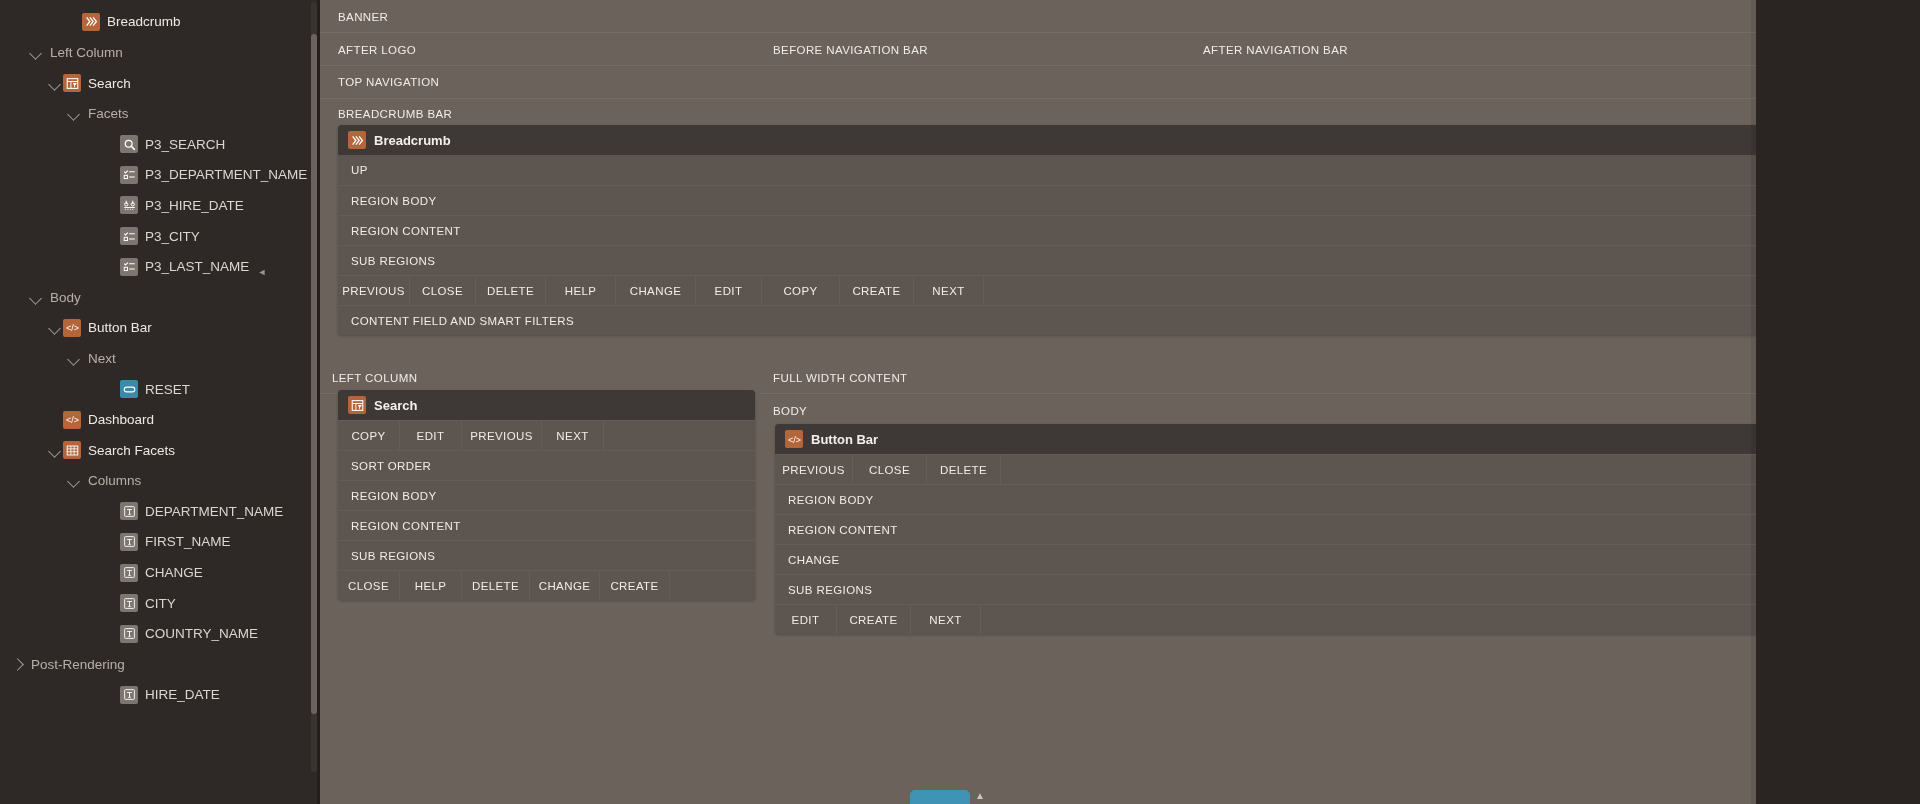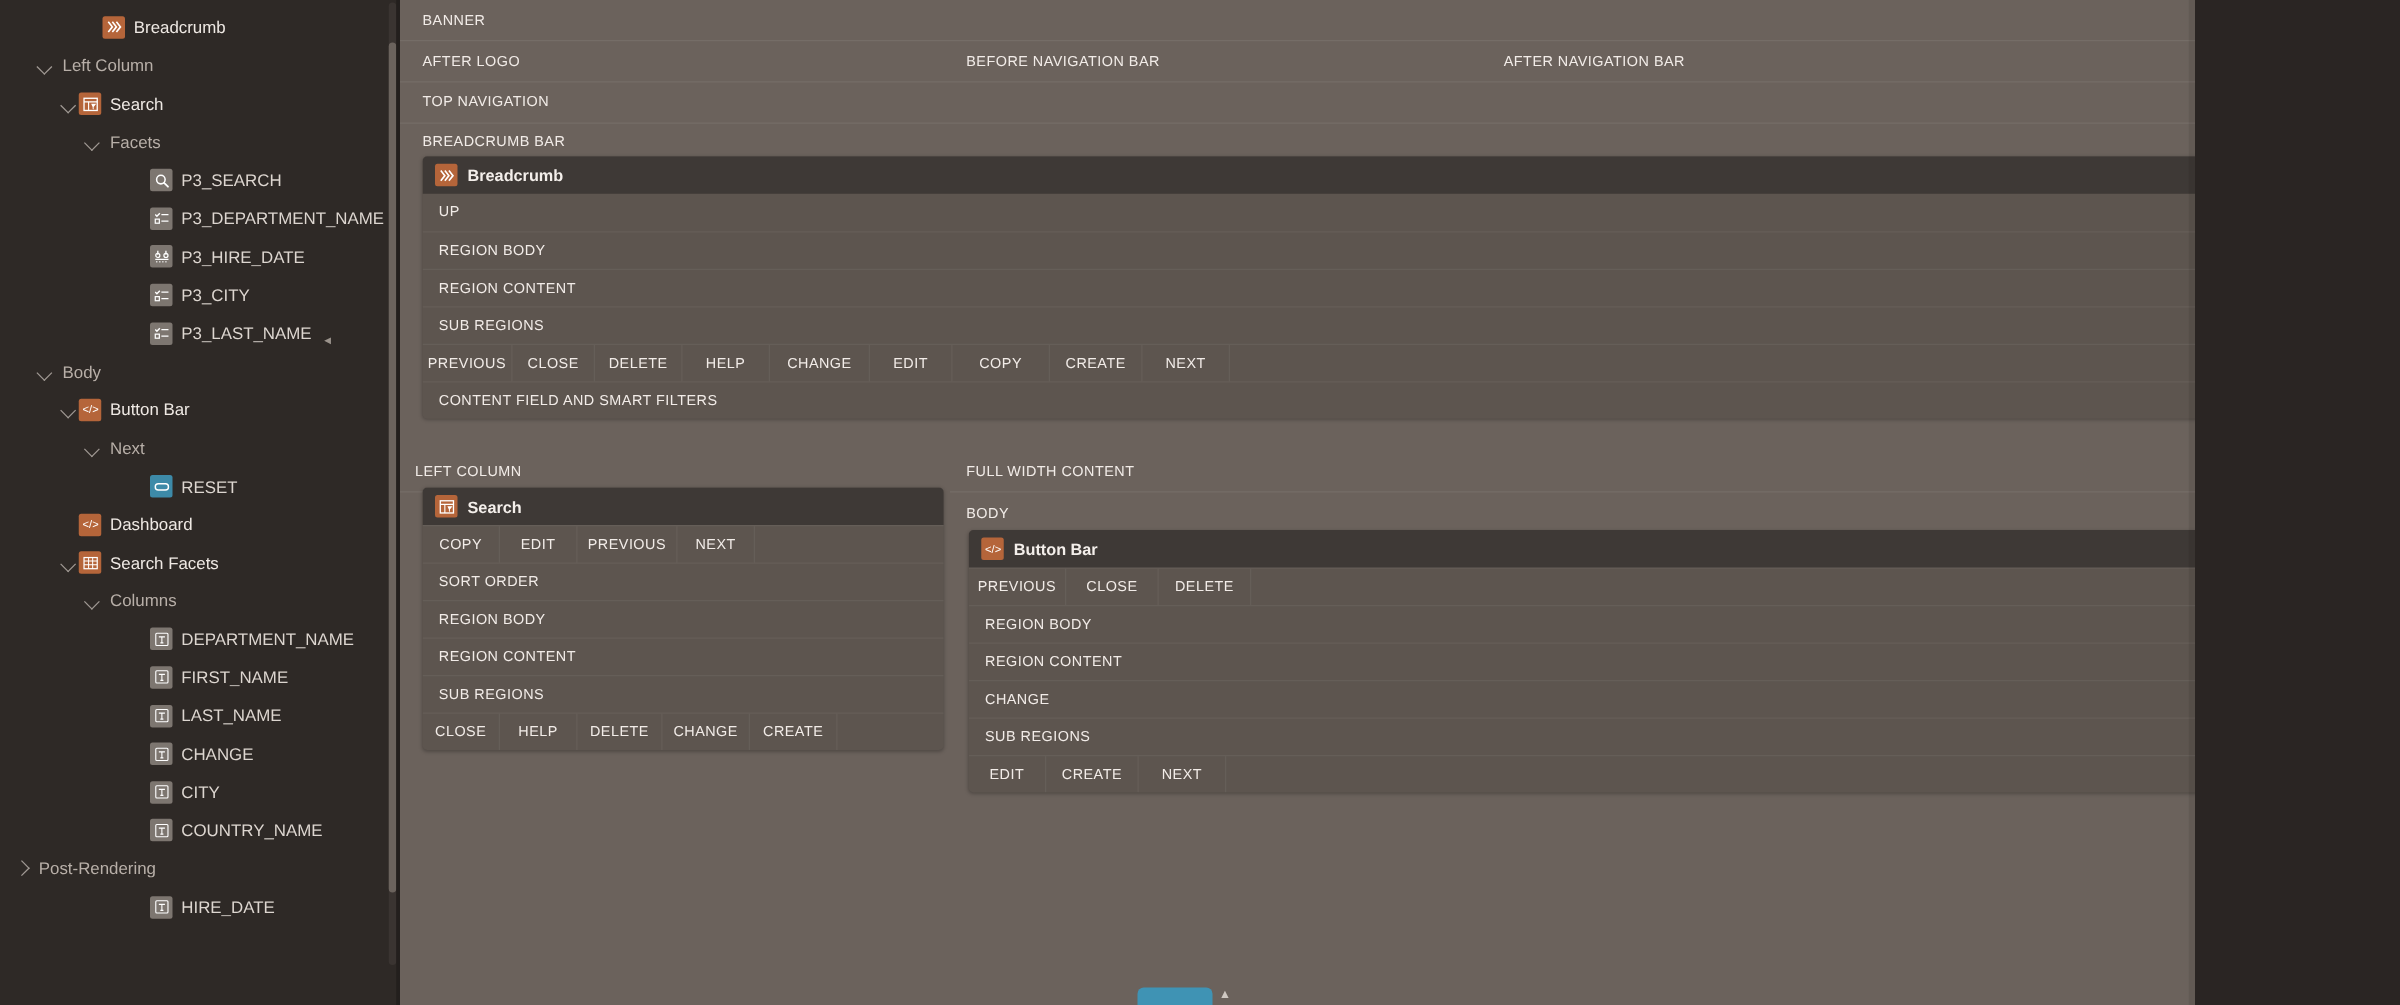--- a/index.html
+++ b/index.html
@@ -367,31 +367,20 @@
         </div>
         <div class="tree-row">
           <div style="width: 95px; flex: 0 0 95px;"></div>
           <div class="twisty"></div>
           <div class="tree-icon ic-gray">
             <svg width="13" height="13" viewBox="0 0 16 16">
               <rect x="2" y="2" width="12" height="12" rx="1" fill="none" stroke="#fff" stroke-width="1.1"></rect>
               <path d="M5 5.5h6M8 5.5v6M6.5 11.5h3" stroke="#fff" stroke-width="1.1"></path>
             </svg>
           </div>
-          <div class="tree-label">LAST_NAME</div>
-        </div>
-        <div class="tree-row">
-          <div style="width: 95px; flex: 0 0 95px;"></div>
-          <div class="twisty"></div>
-          <div class="tree-icon ic-gray">
-            <svg width="13" height="13" viewBox="0 0 16 16">
-              <rect x="2" y="2" width="12" height="12" rx="1" fill="none" stroke="#fff" stroke-width="1.1"></rect>
-              <path d="M5 5.5h6M8 5.5v6M6.5 11.5h3" stroke="#fff" stroke-width="1.1"></path>
-            </svg>
-          </div>
           <div class="tree-label">CHANGE</div>
         </div>
         <div class="tree-row">
           <div style="width: 95px; flex: 0 0 95px;"></div>
           <div class="twisty"></div>
           <div class="tree-icon ic-gray">
             <svg width="13" height="13" viewBox="0 0 16 16">
               <rect x="2" y="2" width="12" height="12" rx="1" fill="none" stroke="#fff" stroke-width="1.1"></rect>
               <path d="M5 5.5h6M8 5.5v6M6.5 11.5h3" stroke="#fff" stroke-width="1.1"></path>
             </svg>

